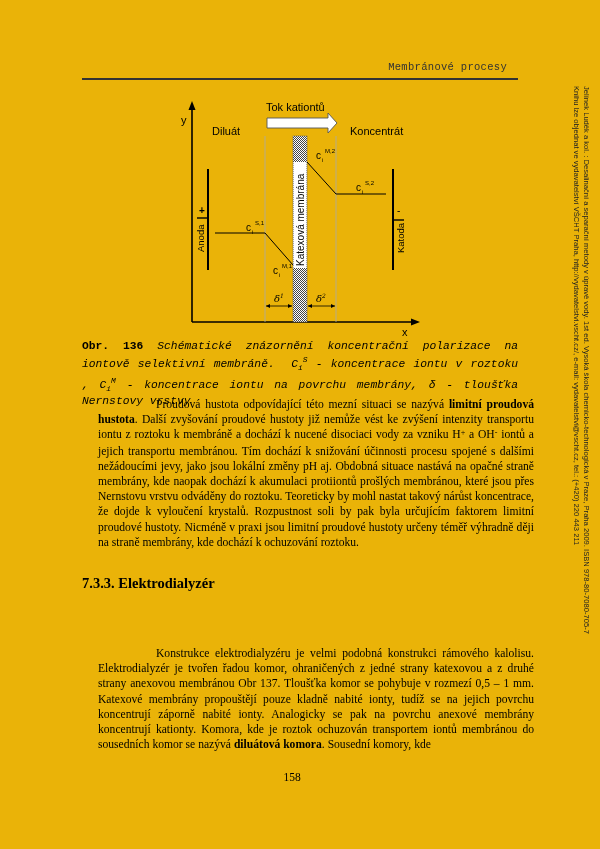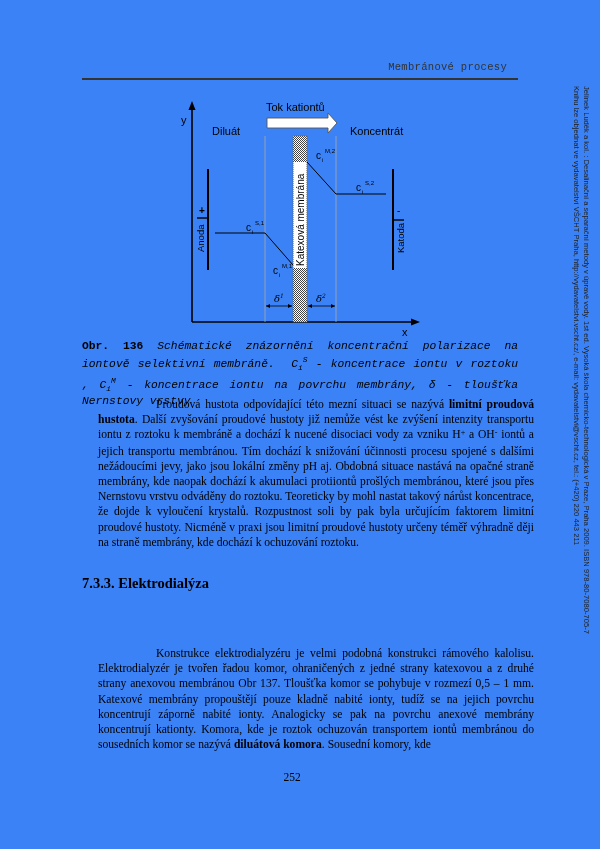--- a/index.html
+++ b/index.html
@@ -1,17 +1,17 @@
 <!DOCTYPE html>
 <html><head>
 <meta charset="utf-8">
 <style>
   html, body { margin:0; padding:0; background:#ffffff; }
   body { width:600px; height:849px; position:relative; overflow:hidden; color:#000; }
-  .page { position:absolute; left:0; top:0; width:600px; height:849px; background:#3b82f6; }
+  .page { position:absolute; left:0; top:0; width:600px; height:849px; background:#eab308; }
   .running-head { position:absolute; right:93px; top:61px; font-family:"Liberation Mono", monospace; font-size:10.5px; color:#333; letter-spacing:0.3px; }
   .head-rule { position:absolute; left:82px; top:78px; width:436px; height:2px; background:#333; }
   .figure { position:absolute; left:160px; top:95px; width:270px; height:245px; }
   .caption { position:absolute; left:82px; top:340px; width:436px; font-family:Liberation Mono, monospace; font-size:11.3px; line-height:13px; text-align:justify; }
   .caption .cap-label { font-weight:bold; font-style:normal; }
   .caption .cap-text { font-style:italic; }
   .body-text { font-family:"Liberation Serif", serif; font-size:11.6px; line-height:15.2px; text-align:justify; margin:0; }
   .para { position:absolute; left:82px; width:436px; text-indent:58px;margin-left:16px; }
   .para b { font-weight:bold; }
   .section-heading { position:absolute; left:82px; top:575px; font-family:"Liberation Serif", serif; font-size:14.5px; font-weight:bold; margin:0; }
@@ -117,24 +117,24 @@
     <span class="cap-label">Obr. 136</span>
     <span class="cap-text">Schématické znázornění koncentrační polarizace na iontově selektivní membráně.</span>
     <span class="cap-text">&nbsp;<span>C</span><sub>i</sub><sup>S</sup></span>
     <span class="cap-text">- koncentrace iontu v roztoku ,</span>
     <span class="cap-text"><span>C</span><sub>i</sub><sup>M</sup></span>
     <span class="cap-text">- koncentrace iontu na povrchu membrány, δ - tloušťka Nernstovy vrstvy</span>
   </div>
 
   <p class="body-text para" style="top:397px;"><span>Proudová hustota odpovídající této mezní situaci se nazývá</span> <b>limitní proudová hustota</b><span>. Další zvyšování proudové hustoty již nemůže vést ke zvýšení intenzity transportu iontu z roztoku k membráně a dochází k nucené disociaci vody za vzniku H</span><span class="inline-sup">+</span><span> a OH</span><span class="inline-sup">-</span><span> iontů a jejich transportu membránou. Tím dochází k snižování účinnosti procesu spojené s dalšími nežádoucími jevy, jako jsou lokální změny pH aj. Obdobná situace nastává na opačné straně membrány, kde naopak dochází k akumulaci protiiontů prošlých membránou, které jsou přes Nernstovu vrstvu odváděny do roztoku. Teoreticky by mohl nastat takový nárůst koncentrace, že dojde k vyloučení krystalů. Rozpustnost soli by pak byla určujícím faktorem limitní proudové hustoty. Nicméně v praxi jsou limitní proudové hustoty určeny téměř výhradně ději na straně membrány, kde dochází k ochuzování roztoku.</span></p>
 
-  <h2 class="section-heading">7.3.3. Elektrodialýza</h2>
+  <h2 class="section-heading">7.3.3. Elektrodialyzér</h2>
 
 
   <p class="body-text para" style="top:646px;"><span>Konstrukce elektrodialyzéru je velmi podobná konstrukci rámového kalolisu. Elektrodialyzér je tvořen řadou komor, ohraničených z jedné strany katexovou a z druhé strany anexovou membránou Obr 137. Tloušťka komor se pohybuje v rozmezí 0,5 – 1 mm. Katexové membrány propouštějí pouze kladně nabité ionty, tudíž se na jejich povrchu koncentrují záporně nabité ionty. Analogicky se pak na povrchu anexové membrány koncentrují kationty. Komora, kde je roztok ochuzován transportem iontů membránou do sousedních komor se nazývá</span> <b>diluátová komora</b><span>. Sousední komory, kde</span></p>
 
-  <div class="page-number">252</div>
+  <div class="page-number">158</div>
 
   <div class="side-note">
     <div>Jelínek Luděk a kol. : Desalinační a separační metody v úpravě vody. 1st ed. Vysoká škola chemicko-technologická v Praze, Praha 2009. ISBN 978-80-7080-705-7</div>
     <div>Knihu lze objednat ve vydavatelství VŠCHT Praha, http://vydavatelstvi.vscht.cz/, e-mail: vydavatelstvi@vscht.cz, tel.: (+420) 220 443 211</div>
   </div>
 </div>
 
 </body></html>

